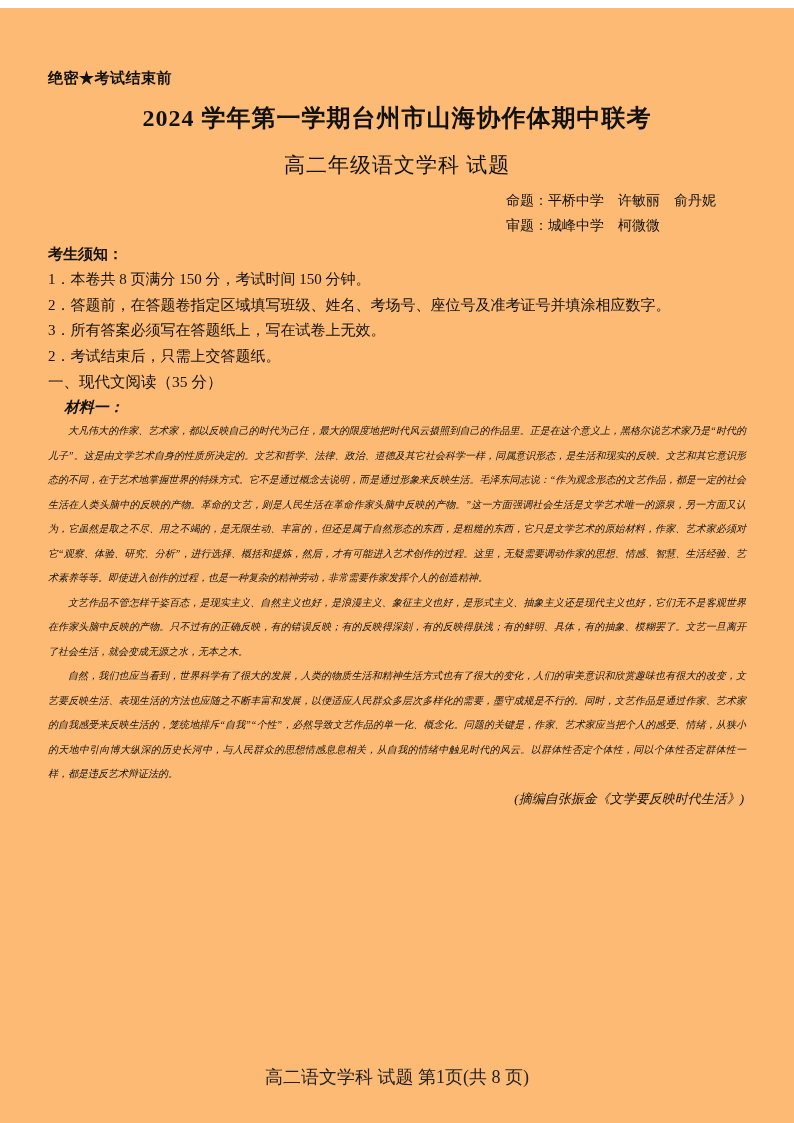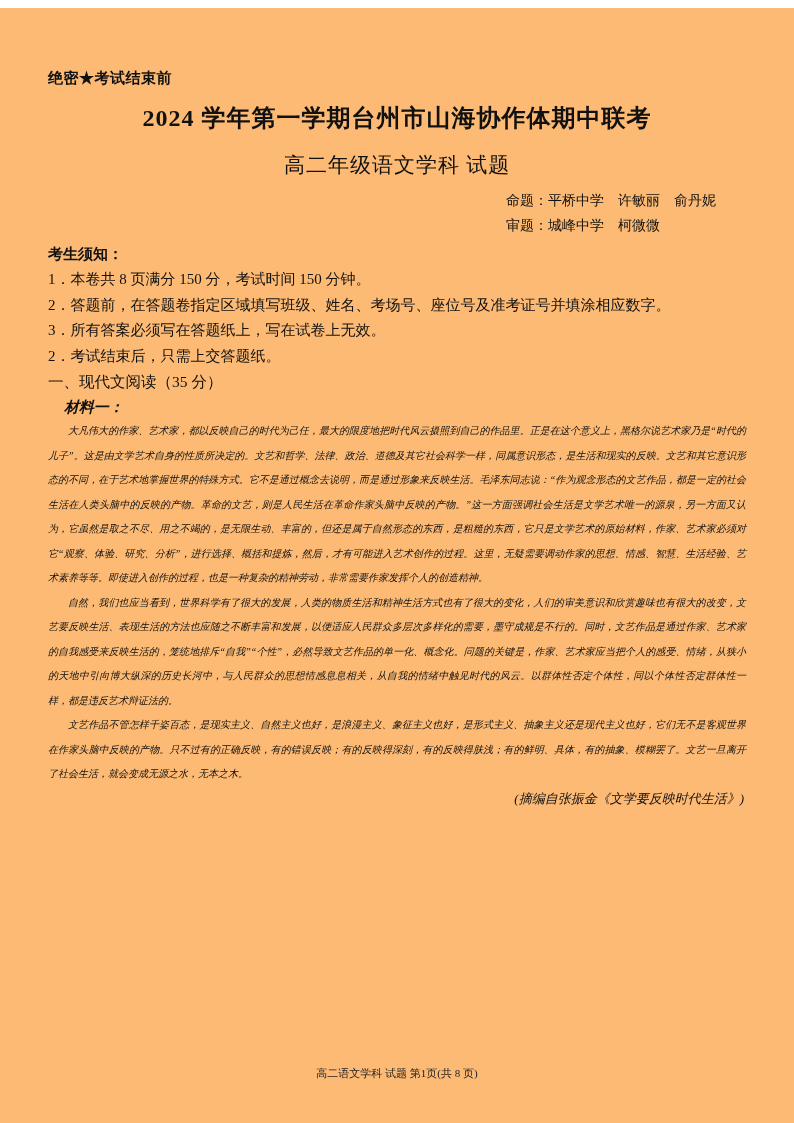--- a/index.html
+++ b/index.html
@@ -86,23 +86,23 @@
   .attribution {
     font-size: 13px;
     line-height: 24.5px;
     text-align: right;
     padding-right: 2px;
   }
   .footer {
     position: absolute;
     left: 0;
     right: 0;
-    bottom: 50px;
+    bottom: 42px;
     text-align: center;
-    font-size: 11px;
+    font-size: 18px;
     color: #222222;
   }
 </style>
 </head>
 <body>
 
 <div class="page">
 
   <div class="classified">绝密★考试结束前</div>
 
@@ -121,20 +121,20 @@
   <div class="notice-item">1．本卷共 8 页满分 150 分，考试时间 150 分钟。</div>
   <div class="notice-item">2．答题前，在答题卷指定区域填写班级、姓名、考场号、座位号及准考证号并填涂相应数字。</div>
   <div class="notice-item">3．所有答案必须写在答题纸上，写在试卷上无效。</div>
   <div class="notice-item">2．考试结束后，只需上交答题纸。</div>
 
   <div class="sec-heading">一、现代文阅读（35 分）</div>
 
   <div class="material-label kai">材料一：</div>
 
   <p class="para kai">大凡伟大的作家、艺术家，都以反映自己的时代为己任，最大的限度地把时代风云摄照到自己的作品里。正是在这个意义上，黑格尔说艺术家乃是“时代的儿子”。这是由文学艺术自身的性质所决定的。文艺和哲学、法律、政治、道德及其它社会科学一样，同属意识形态，是生活和现实的反映。文艺和其它意识形态的不同，在于艺术地掌握世界的特殊方式。它不是通过概念去说明，而是通过形象来反映生活。毛泽东同志说：“作为观念形态的文艺作品，都是一定的社会生活在人类头脑中的反映的产物。革命的文艺，则是人民生活在革命作家头脑中反映的产物。”这一方面强调社会生活是文学艺术唯一的源泉，另一方面又认为，它虽然是取之不尽、用之不竭的，是无限生动、丰富的，但还是属于自然形态的东西，是粗糙的东西，它只是文学艺术的原始材料，作家、艺术家必须对它“观察、体验、研究、分析”，进行选择、概括和提炼，然后，才有可能进入艺术创作的过程。这里，无疑需要调动作家的思想、情感、智慧、生活经验、艺术素养等等。即使进入创作的过程，也是一种复杂的精神劳动，非常需要作家发挥个人的创造精神。</p>
+  <p class="para kai">文艺作品不管怎样千姿百态，是现实主义、自然主义也好，是浪漫主义、象征主义也好，是形式主义、抽象主义还是现代主义也好，它们无不是客观世界在作家头脑中反映的产物。只不过有的正确反映，有的错误反映；有的反映得深刻，有的反映得肤浅；有的鲜明、具体，有的抽象、模糊罢了。文艺一旦离开了社会生活，就会变成无源之水，无本之木。</p>
   <p class="para kai">自然，我们也应当看到，世界科学有了很大的发展，人类的物质生活和精神生活方式也有了很大的变化，人们的审美意识和欣赏趣味也有很大的改变，文艺要反映生活、表现生活的方法也应随之不断丰富和发展，以便适应人民群众多层次多样化的需要，墨守成规是不行的。同时，文艺作品是通过作家、艺术家的自我感受来反映生活的，笼统地排斥“自我”“个性”，必然导致文艺作品的单一化、概念化。问题的关键是，作家、艺术家应当把个人的感受、情绪，从狭小的天地中引向博大纵深的历史长河中，与人民群众的思想情感息息相关，从自我的情绪中触见时代的风云。以群体性否定个体性，同以个体性否定群体性一样，都是违反艺术辩证法的。</p>
-  <p class="para kai">文艺作品不管怎样千姿百态，是现实主义、自然主义也好，是浪漫主义、象征主义也好，是形式主义、抽象主义还是现代主义也好，它们无不是客观世界在作家头脑中反映的产物。只不过有的正确反映，有的错误反映；有的反映得深刻，有的反映得肤浅；有的鲜明、具体，有的抽象、模糊罢了。文艺一旦离开了社会生活，就会变成无源之水，无本之木。</p>
 
   <div class="attribution kai">(摘编自张振金《文学要反映时代生活》)</div>
 
   <div class="footer">高二语文学科 试题 第1页(共 8 页)</div>
 
 </div>
 
 </body></html>

